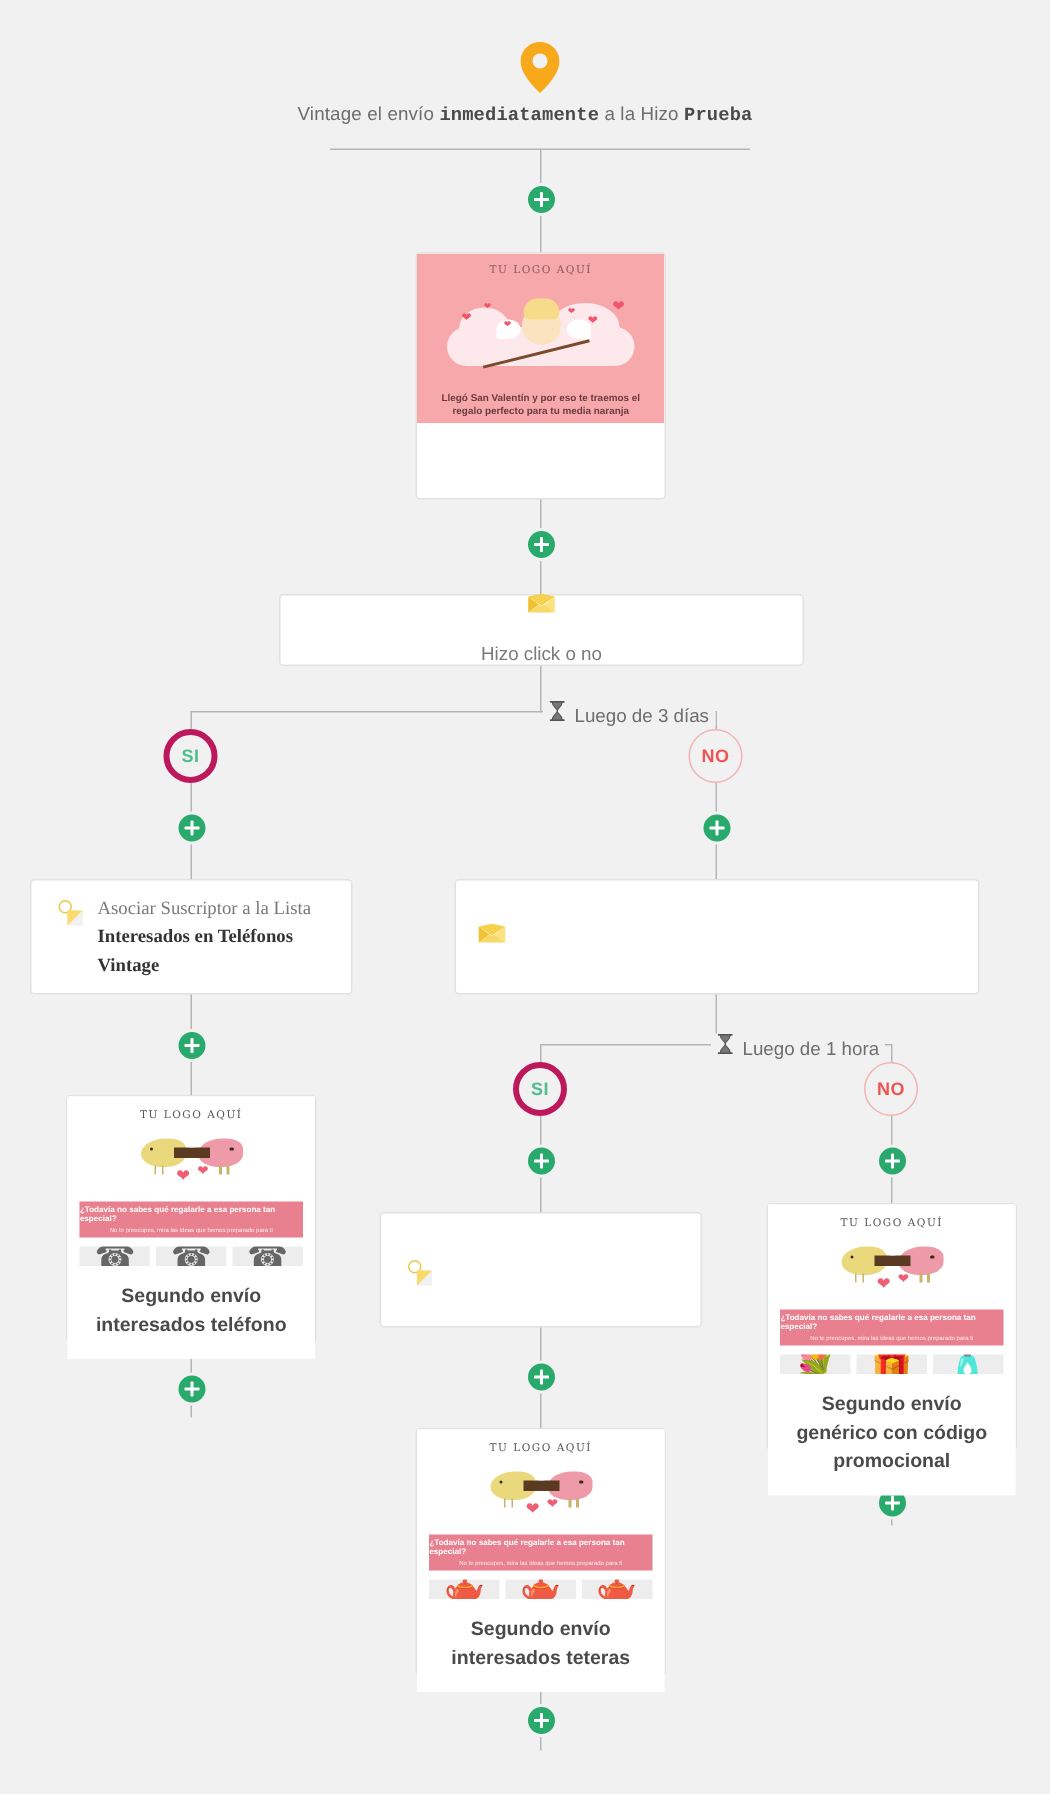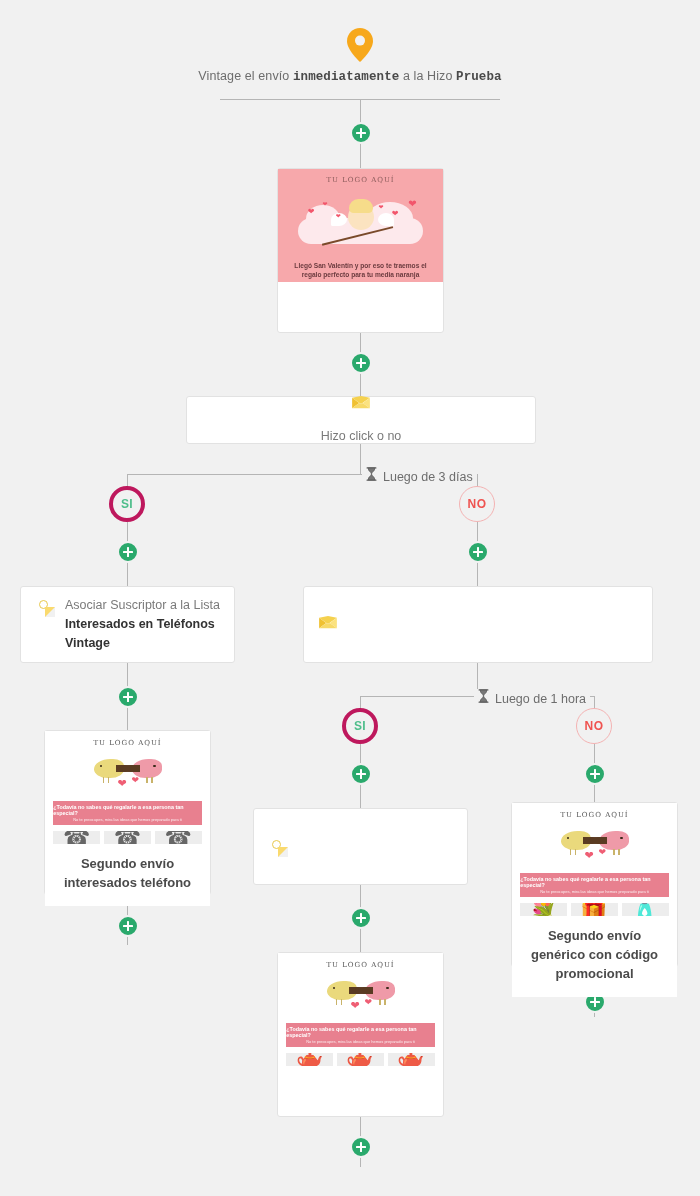--- a/index.html
+++ b/index.html
@@ -270,21 +270,21 @@
   </div>
   <div class="badge no" style="left:459px; top:486px;">
     <span>NO</span>
   </div>
 
   <div class="vline" style="left:127px; top:522px; height:64px;"></div>
   <div class="vline" style="left:477px; top:522px; height:64px;"></div>
   <div class="plus" style="left:117px; top:541px;"></div>
   <div class="plus" style="left:467px; top:541px;"></div>
 
-  <div class="box" style="left:20px; top:586px; width:215px; height:77px;">
+  <div class="box" style="left:20px; top:586px; width:215px; height:77px;font-family:Liberation Serif, serif;">
     <div class="box-inner">
       <span class="ico">
         <span class="ico-note"><span class="chk"></span></span>
       </span>
       <span class="box-text"><span>Asociar Suscriptor a la Lista </span><b>Interesados en Teléfonos Vintage</b></span>
     </div>
   </div>
 
   <div class="vline" style="left:127px; top:663px; height:68px;"></div>
   <div class="plus" style="left:117px; top:686px;"></div>
@@ -401,20 +401,21 @@
           <div class="l1">¿Todavía no sabes qué regalarle a esa persona tan especial?</div>
           <div class="l2">No te preocupes, mira las ideas que hemos preparado para ti</div>
         </div>
         <div class="gallery">
           <div class="cell">🫖</div>
           <div class="cell">🫖</div>
           <div class="cell">🫖</div>
         </div>
       </div>
     </div>
+    <div class="caption">Segundo envío interesados teteras</div>
   </div>
 
   <div class="vline" style="left:360px; top:1117px; height:50px;"></div>
   <div class="plus" style="left:350px; top:1136px;"></div>
 
   <div class="ecard" style="left:511px; top:802px; width:167px; height:165px;">
     <div class="thumb" style="height:113px;">
       <div class="birds">
         <div class="logo">TU LOGO AQUÍ</div>
         <div class="pair">

